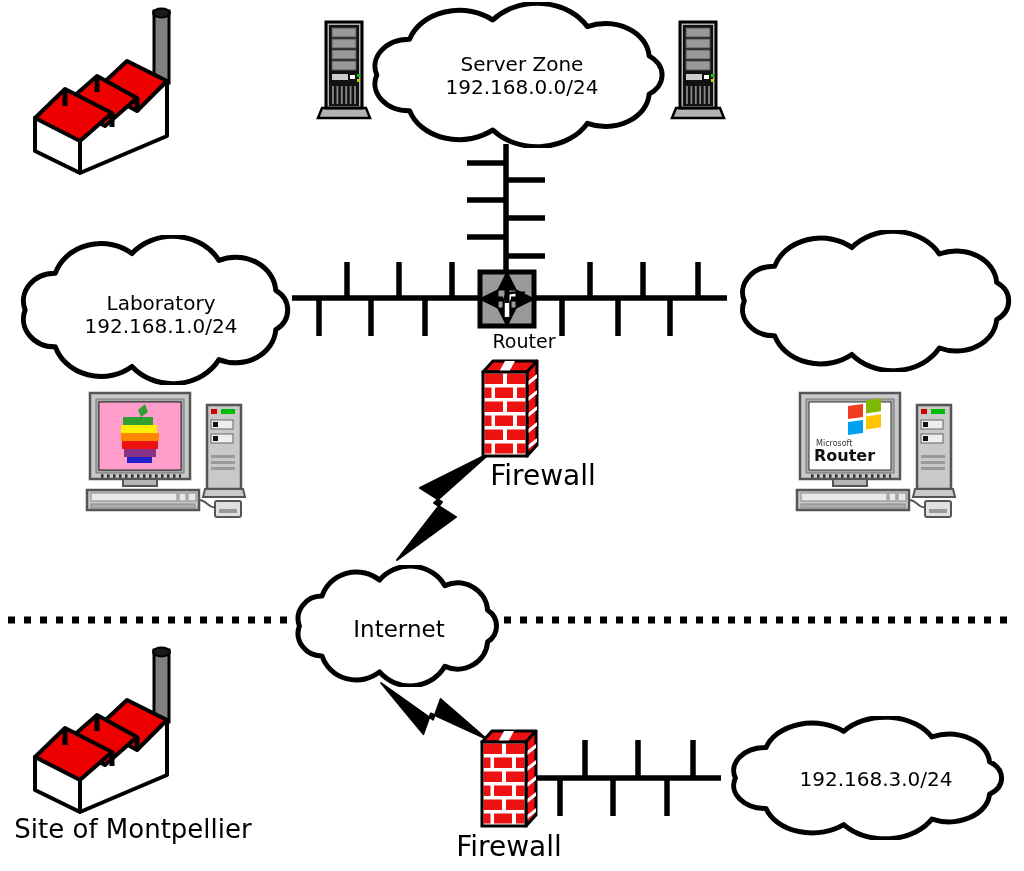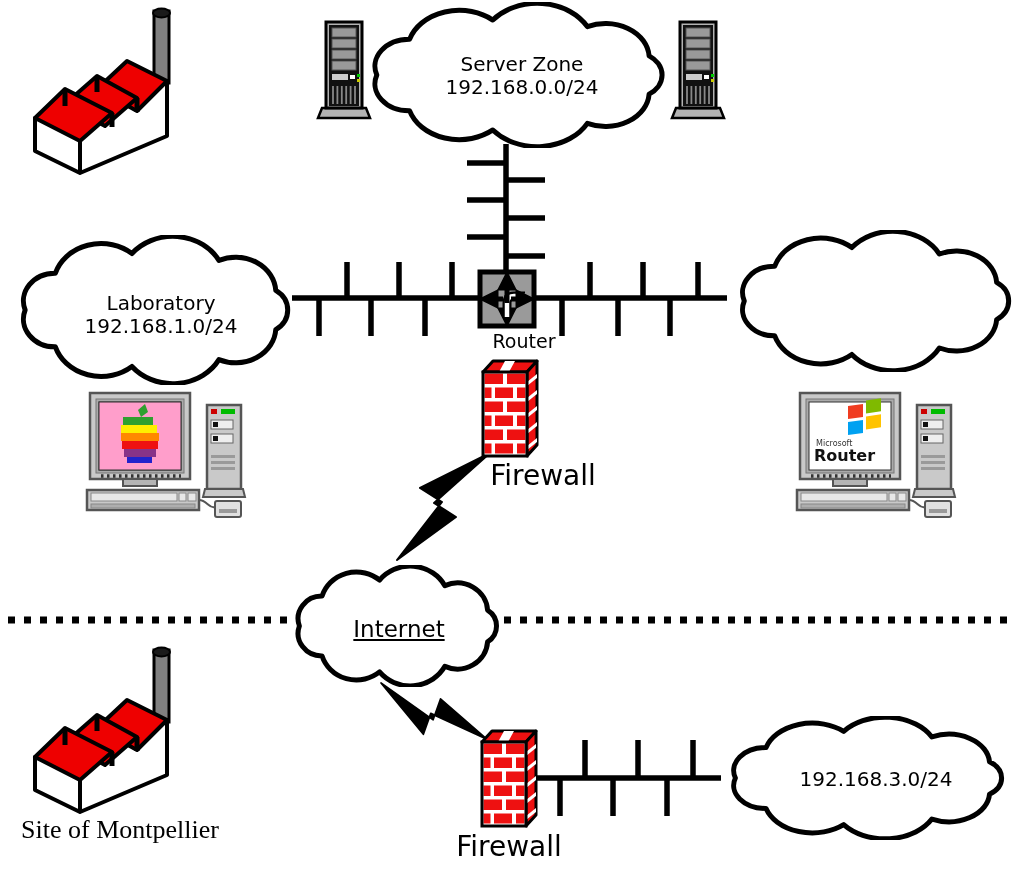--- a/index.html
+++ b/index.html
@@ -242,23 +242,23 @@
 <div class="lbl cloud-label" style="left:161px; top:292px;">
   <div>Laboratory</div>
   <div>192.168.1.0/24</div>
 </div>
 
 
 <div class="lbl device-label" style="left:524px; top:330px; font-size:19px;">Router</div>
 
 <div class="lbl device-label" style="left:543px; top:459px;">Firewall</div>
 
-<div class="lbl internet-label" style="left:399px; top:616px;text-decoration:underline;">Internet</div>
-
-<div class="lbl site-label" style="left:120px; top:814px;font-family:Liberation Serif, serif;">Site of Montpellier</div>
+<div class="lbl internet-label" style="left:399px; top:616px;">Internet</div>
+
+<div class="lbl site-label" style="left:133px; top:814px;">Site of Montpellier</div>
 
 <div class="lbl device-label" style="left:509px; top:830px;">Firewall</div>
 
 <div class="lbl cloud-label" style="left:876px; top:768px;">192.168.3.0/24</div>
 
 <div class="lbl-left ms-brand" style="left:816px; top:439px;">Microsoft</div>
 
 <div class="lbl-left ms-product" style="left:814px; top:446px;">Router</div>
 
 </div>

